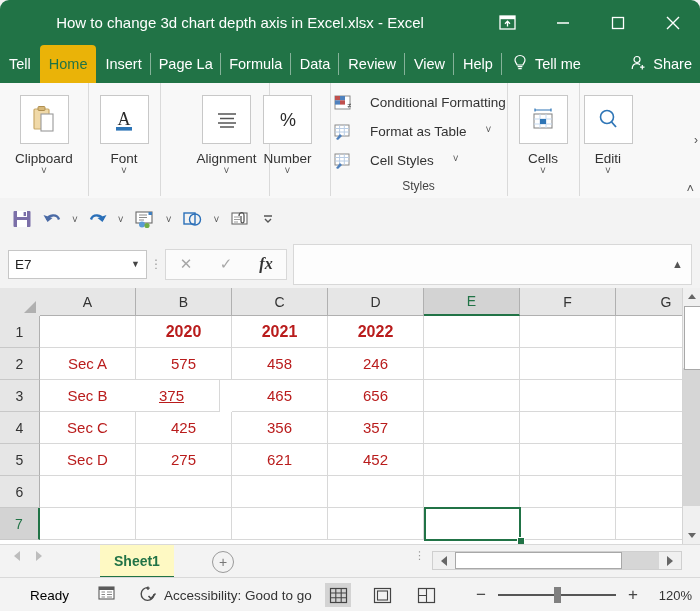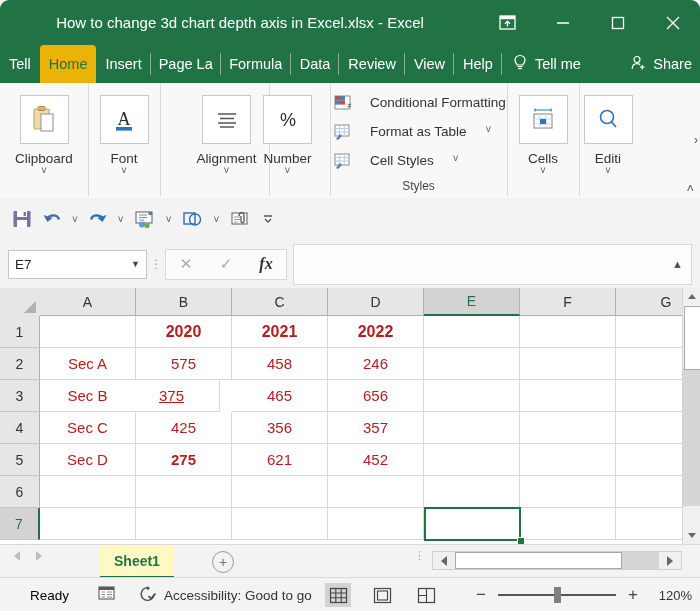--- a/index.html
+++ b/index.html
@@ -557,21 +557,21 @@
 
     <div class="cell" style="left:40px;top:124px;width:96px;">Sec C</div>
     <div class="cell" style="left:136px;top:124px;width:96px;">425</div>
     <div class="cell" style="left:232px;top:124px;width:96px;">356</div>
     <div class="cell" style="left:328px;top:124px;width:96px;">357</div>
     <div class="cell" style="left:424px;top:124px;width:96px;"></div>
     <div class="cell" style="left:520px;top:124px;width:96px;"></div>
     <div class="cell" style="left:616px;top:124px;width:67px;"></div>
 
     <div class="cell" style="left:40px;top:156px;width:96px;">Sec D</div>
-    <div class="cell" style="left:136px;top:156px;width:96px;font-weight:bold;">275</div>
+    <div class="cell" style="left:136px;top:156px;width:96px;">275</div>
     <div class="cell" style="left:232px;top:156px;width:96px;">621</div>
     <div class="cell" style="left:328px;top:156px;width:96px;">452</div>
     <div class="cell" style="left:424px;top:156px;width:96px;"></div>
     <div class="cell" style="left:520px;top:156px;width:96px;"></div>
     <div class="cell" style="left:616px;top:156px;width:67px;"></div>
 
     <div class="cell" style="left:40px;top:188px;width:96px;"></div>
     <div class="cell" style="left:136px;top:188px;width:96px;"></div>
     <div class="cell" style="left:232px;top:188px;width:96px;"></div>
     <div class="cell" style="left:328px;top:188px;width:96px;"></div>

